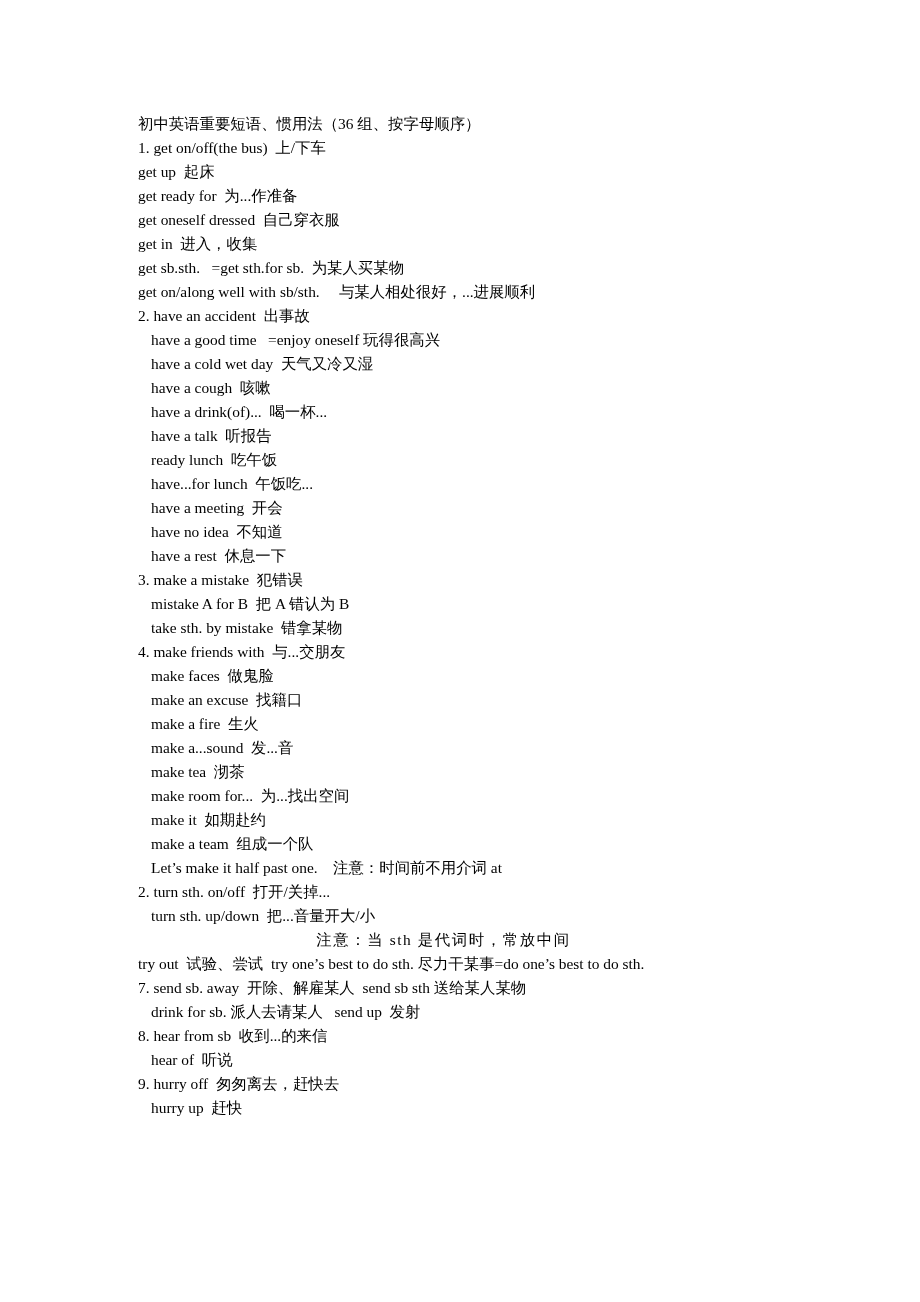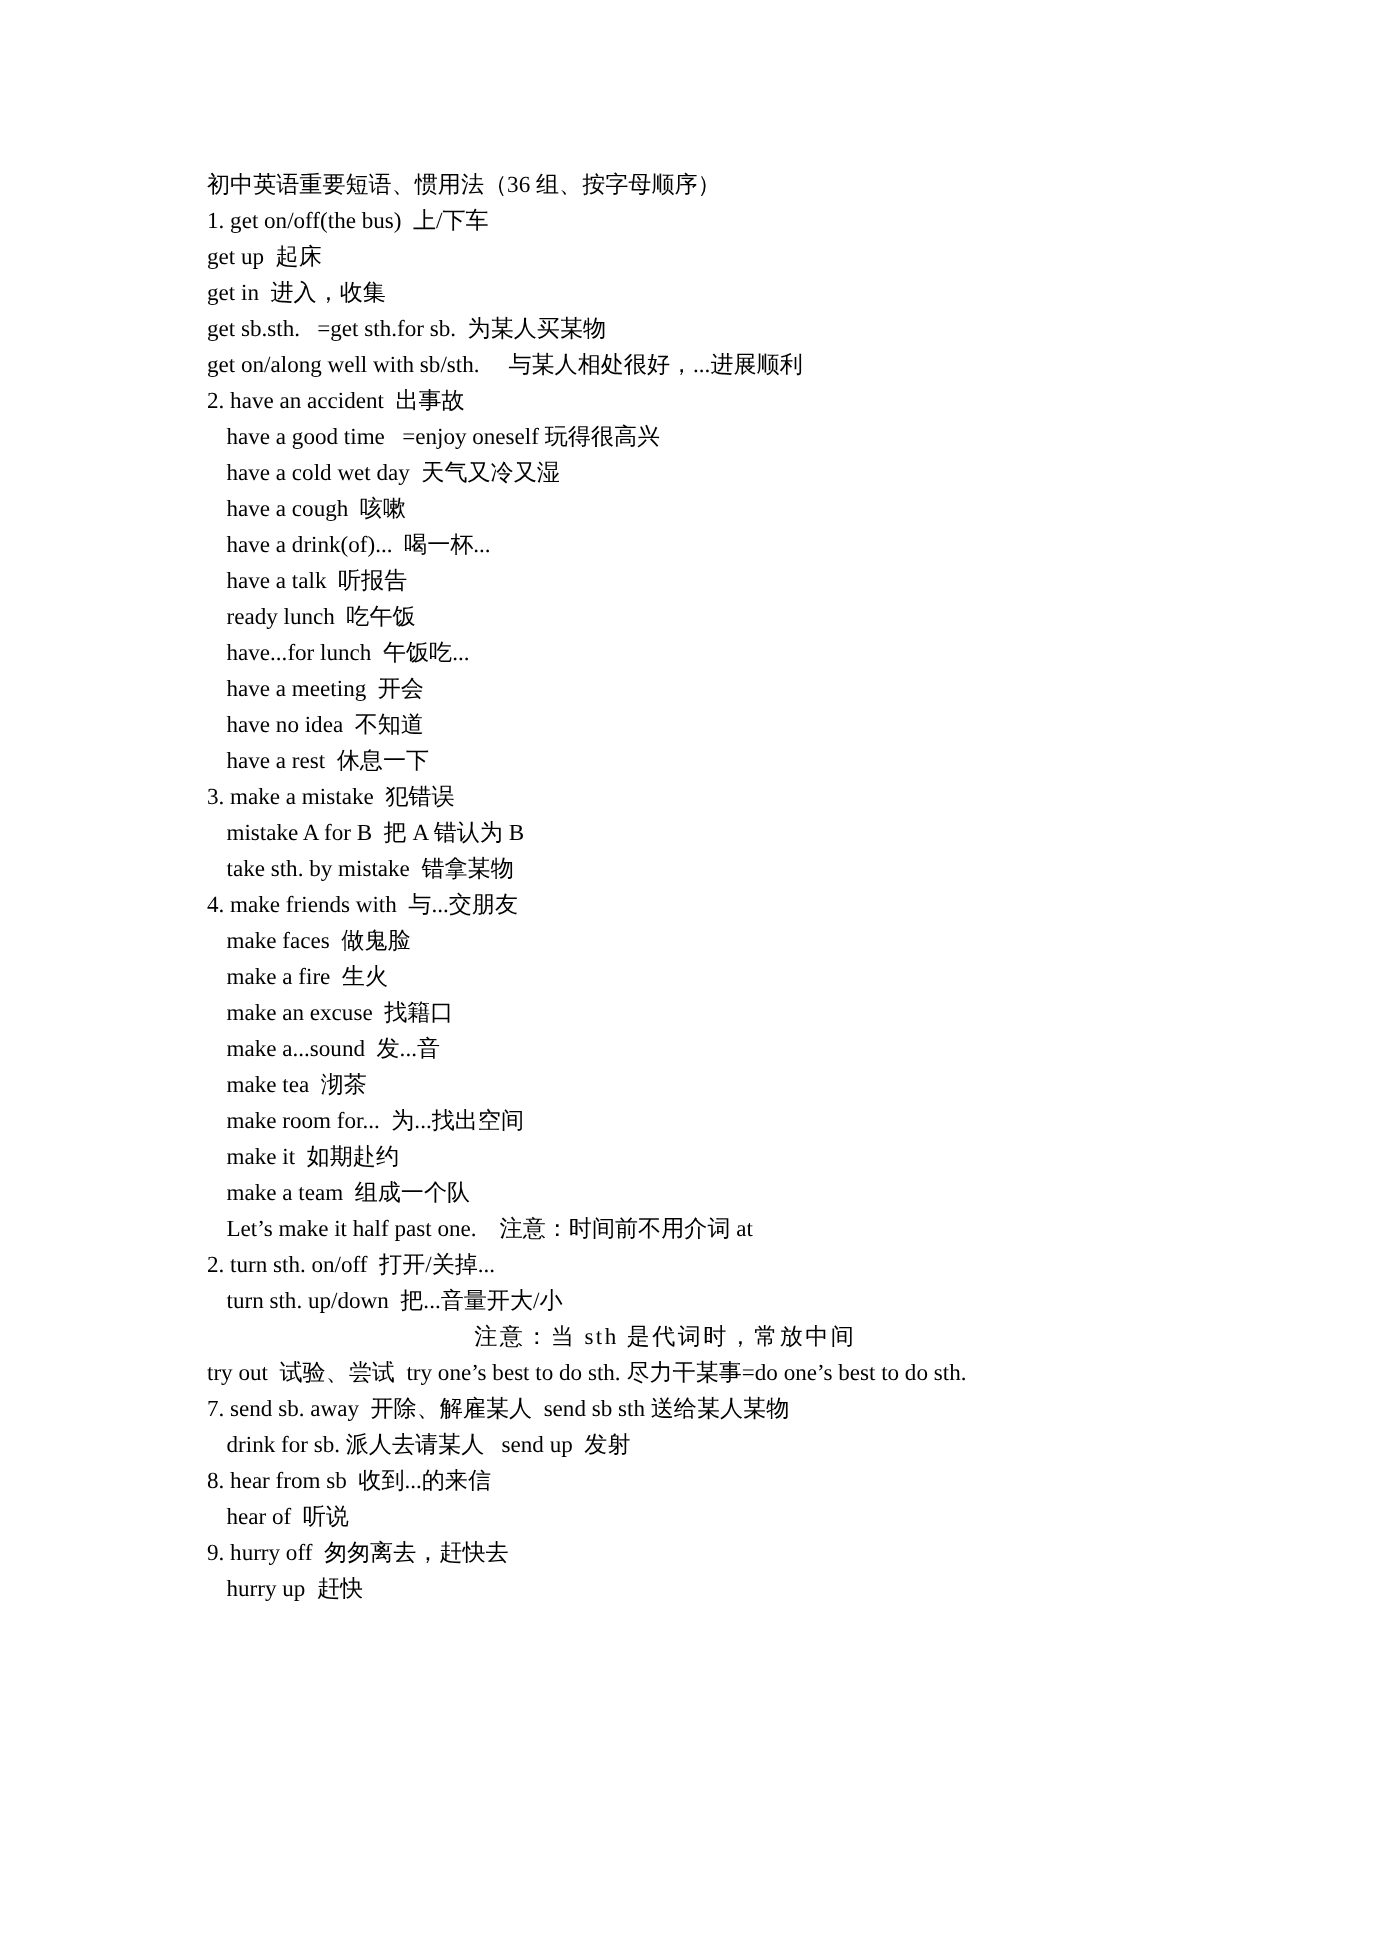--- a/index.html
+++ b/index.html
@@ -44,41 +44,43 @@
   .line.title     { padding-left: 0px; }
 </style>
 </head>
 <body>
 
 <div class="page">
   <div class="doc-body" id="doc-body">
       <div class="line title">初中英语重要短语、惯用法（36 组、按字母顺序）</div>
       <div class="line flush">1. get on/off(the bus)  上/下车</div>
       <div class="line flush">get up  起床</div>
+      <div class="line flush">get ready for  为...作准备</div>
+      <div class="line flush">get oneself dressed  自己穿衣服</div>
       <div class="line flush">get in  进入，收集</div>
       <div class="line flush">get sb.sth.   =get sth.for sb.  为某人买某物</div>
       <div class="line flush">get on/along well with sb/sth.     与某人相处很好，...进展顺利</div>
       <div class="line flush">2. have an accident  出事故</div>
       <div class="line indent1">have a good time   =enjoy oneself 玩得很高兴</div>
       <div class="line indent1">have a cold wet day  天气又冷又湿</div>
       <div class="line indent1">have a cough  咳嗽</div>
       <div class="line indent1">have a drink(of)...  喝一杯...</div>
       <div class="line indent1">have a talk  听报告</div>
       <div class="line indent1">ready lunch  吃午饭</div>
       <div class="line indent1">have...for lunch  午饭吃...</div>
       <div class="line indent1">have a meeting  开会</div>
       <div class="line indent1">have no idea  不知道</div>
       <div class="line indent1">have a rest  休息一下</div>
       <div class="line flush">3. make a mistake  犯错误</div>
       <div class="line indent1">mistake A for B  把 A 错认为 B</div>
       <div class="line indent1">take sth. by mistake  错拿某物</div>
       <div class="line flush">4. make friends with  与...交朋友</div>
       <div class="line indent1">make faces  做鬼脸</div>
+      <div class="line indent1">make an excuse  找籍口</div>
       <div class="line indent1">make a fire  生火</div>
-      <div class="line indent1">make an excuse  找籍口</div>
       <div class="line indent1">make a...sound  发...音</div>
       <div class="line indent1">make tea  沏茶</div>
       <div class="line indent1">make room for...  为...找出空间</div>
       <div class="line indent1">make it  如期赴约</div>
       <div class="line indent1">make a team  组成一个队</div>
       <div class="line indent1">Let’s make it half past one.    注意：时间前不用介词 at</div>
       <div class="line flush">2. turn sth. on/off  打开/关掉...</div>
       <div class="line indent1">turn sth. up/down  把...音量开大/小</div>
       <div class="line indent-note">注意：当 sth 是代词时，常放中间</div>
       <div class="line flush">try out  试验、尝试  try one’s best to do sth. 尽力干某事=do one’s best to do sth.</div>

